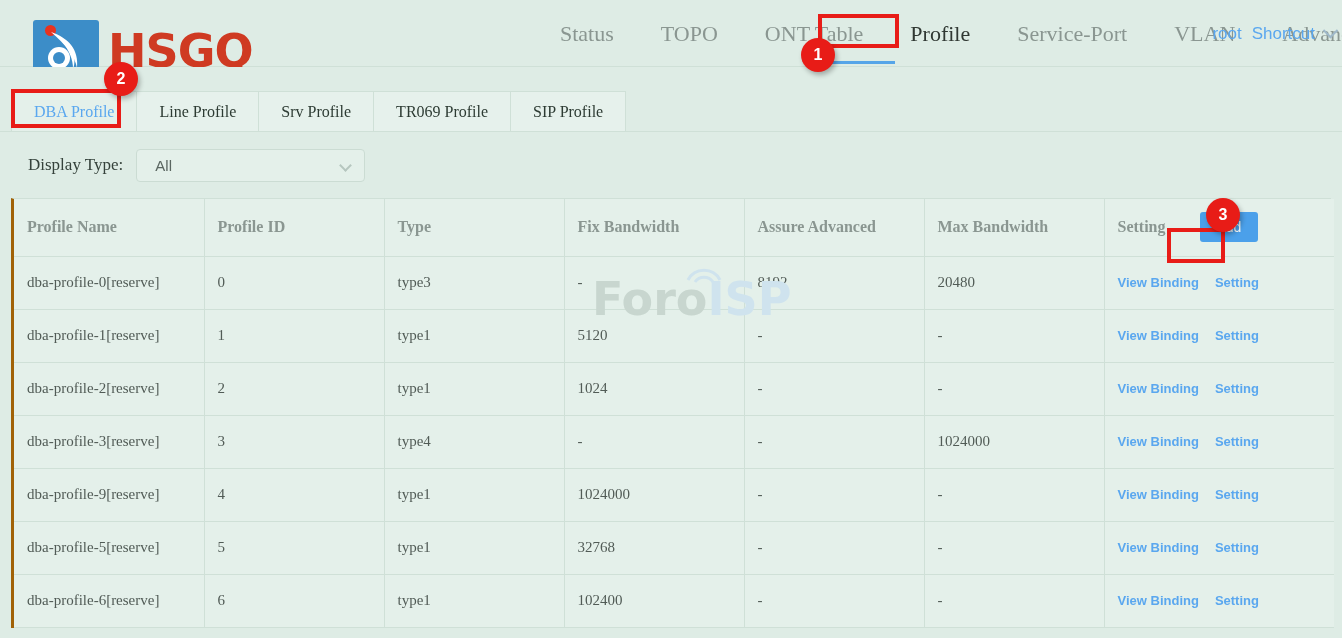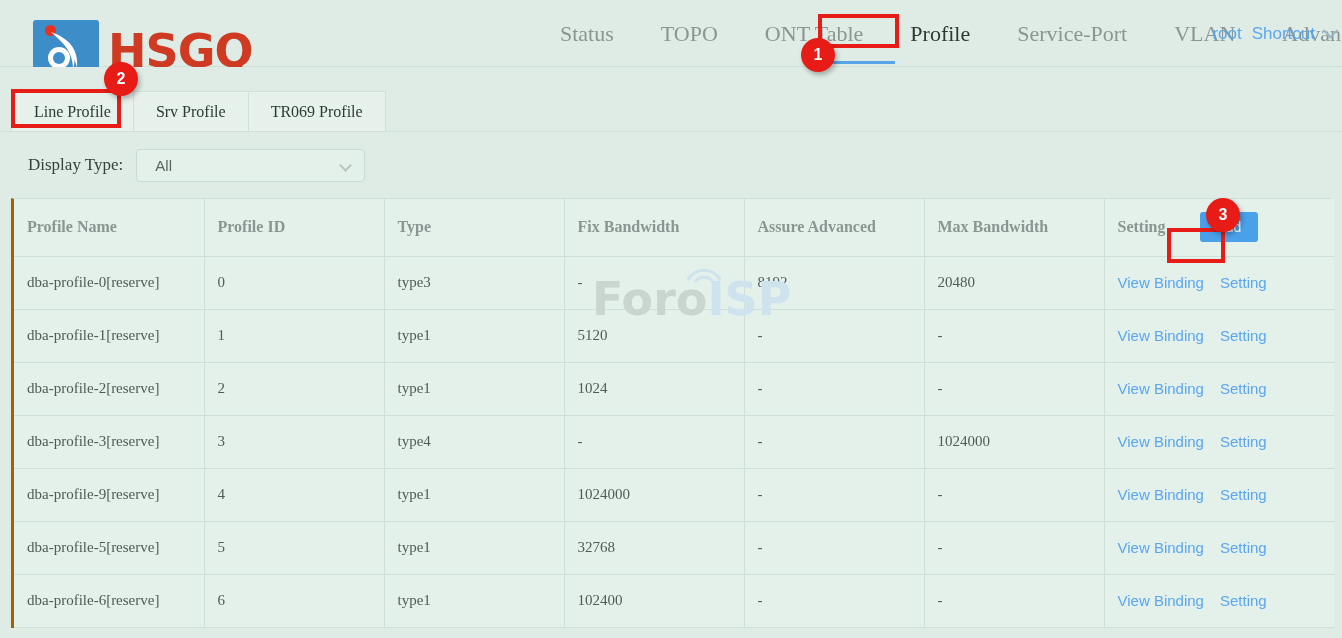--- a/index.html
+++ b/index.html
@@ -220,23 +220,24 @@
     border-radius: 3px;
     padding: 7px 17px;
     cursor: pointer;
   }
   .cell-links {
     display: flex; gap: 16px;
     font-family: "Liberation Sans", sans-serif;
   }
   .cell-links a {
     color: #5aa7ef;
-    font-size: 15px;
+    font-size: 13px;
     text-decoration: none;
     cursor: pointer;
+    font-weight: bold;
   }
 
   
   .watermark {
     position: absolute;
     left: 592px; top: 276px;
     pointer-events: none;
     user-select: none;
     font-family: "DejaVu Sans", sans-serif;
     font-weight: bold;
@@ -306,23 +307,25 @@
 
     <div class="header-right">
       <span class="hr-link">root</span>
       <span class="hr-link">Shortcut</span>
       <span class="chev"></span>
     </div>
   </div>
 
   <div class="subtabbar">
     <div class="subtabs">
+      <div class="subtab active">DBA Profile</div>
       <div class="subtab">Line Profile</div>
       <div class="subtab">Srv Profile</div>
       <div class="subtab">TR069 Profile</div>
+      <div class="subtab">SIP Profile</div>
     </div>
   </div>
 
   <div class="filterbar">
     <span class="filter-label">Display Type:</span>
     <div class="select">
       <span class="select-value">All</span>
       <span class="chev-sm"></span>
     </div>
   </div>

